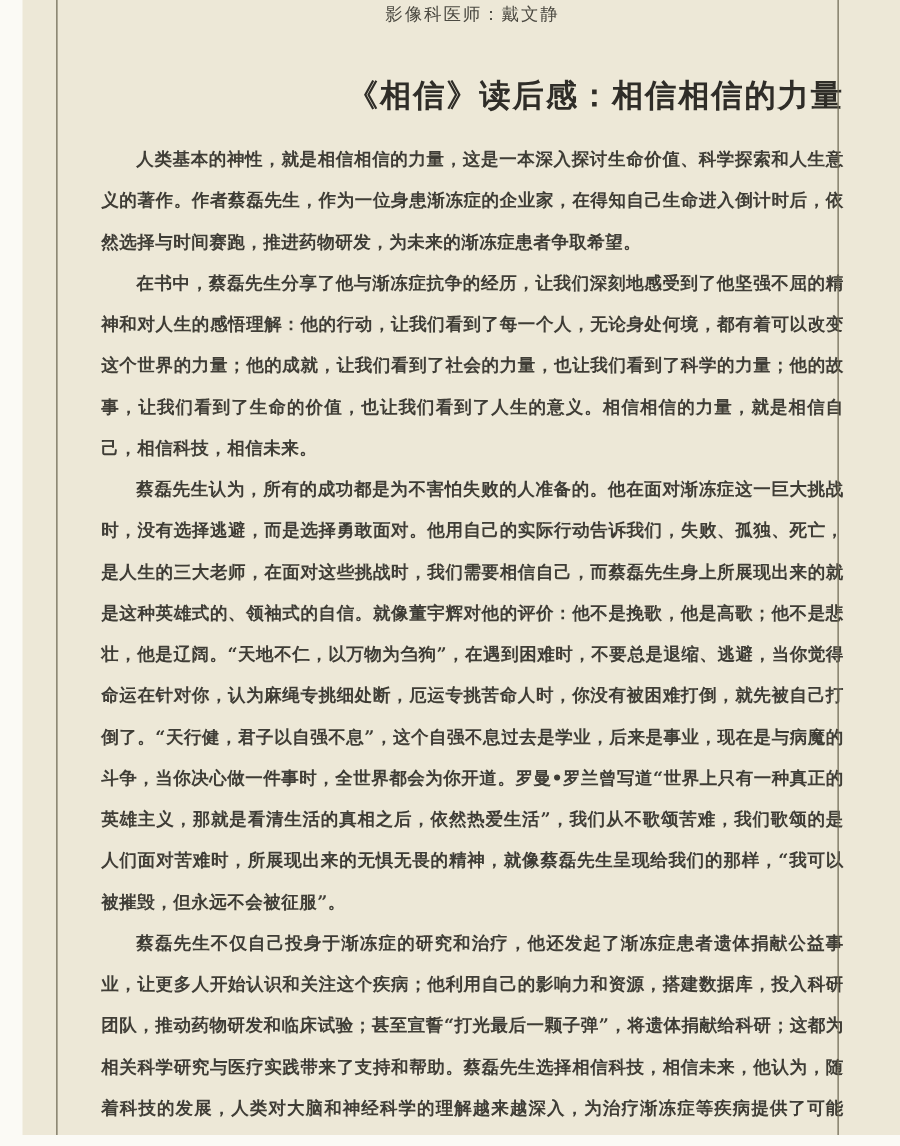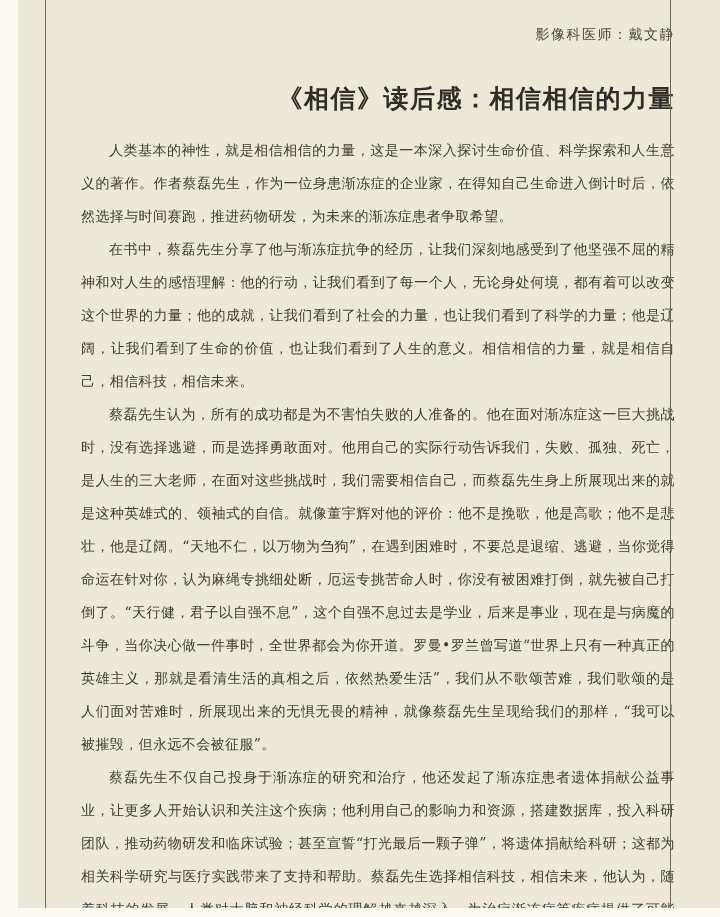--- a/index.html
+++ b/index.html
@@ -41,22 +41,22 @@
     background: #fbfaf5;
   }
   .content {
     position: absolute;
     left: 63px;
     top: 0;
     width: 594px;
     color: #3f3d36;
   }
   .byline {
-    margin-top: 25px;
-    text-align: right;
+    margin-top: 3px;
+    text-align: center;
     font-size: 14px;
     line-height: 18px;
     letter-spacing: 1.5px;
     color: #4b4941;
   }
   .doc-title {
     margin-top: 40px;
     text-align: right;
     font-size: 25px;
     font-weight: bold;
@@ -68,32 +68,33 @@
     margin-top: 19px;
   }
   .body-text p {
     margin: 0;
     font-size: 14px;
     line-height: 33px;
     letter-spacing: 0.4px;
     text-align: justify;
     text-indent: 2em;
     word-break: break-all;
+    font-weight: bold;
   }
 </style>
 </head>
 <body>
 
 <div class="doc-page">
   <div class="content">
     <div class="byline">影像科医师：戴文静</div>
     <h1 class="doc-title">《相信》读后感：相信相信的力量</h1>
     <div class="body-text">
       <p>人类基本的神性，就是相信相信的力量，这是一本深入探讨生命价值、科学探索和人生意义的著作。作者蔡磊先生，作为一位身患渐冻症的企业家，在得知自己生命进入倒计时后，依然选择与时间赛跑，推进药物研发，为未来的渐冻症患者争取希望。</p>
-      <p>在书中，蔡磊先生分享了他与渐冻症抗争的经历，让我们深刻地感受到了他坚强不屈的精神和对人生的感悟理解：他的行动，让我们看到了每一个人，无论身处何境，都有着可以改变这个世界的力量；他的成就，让我们看到了社会的力量，也让我们看到了科学的力量；他是辽阔，让我们看到了生命的价值，也让我们看到了人生的意义。相信相信的力量，就是相信自己，相信科技，相信未来。</p>
+      <p>在书中，蔡磊先生分享了他与渐冻症抗争的经历，让我们深刻地感受到了他坚强不屈的精神和对人生的感悟理解：他的行动，让我们看到了每一个人，无论身处何境，都有着可以改变这个世界的力量；他的成就，让我们看到了社会的力量，也让我们看到了科学的力量；他的故事，让我们看到了生命的价值，也让我们看到了人生的意义。相信相信的力量，就是相信自己，相信科技，相信未来。</p>
       <p>蔡磊先生认为，所有的成功都是为不害怕失败的人准备的。他在面对渐冻症这一巨大挑战时，没有选择逃避，而是选择勇敢面对。他用自己的实际行动告诉我们，失败、孤独、死亡，是人生的三大老师，在面对这些挑战时，我们需要相信自己，而蔡磊先生身上所展现出来的就是这种英雄式的、领袖式的自信。就像董宇辉对他的评价：他不是挽歌，他是高歌；他不是悲壮，他是辽阔。“天地不仁，以万物为刍狗”，在遇到困难时，不要总是退缩、逃避，当你觉得命运在针对你，认为麻绳专挑细处断，厄运专挑苦命人时，你没有被困难打倒，就先被自己打倒了。“天行健，君子以自强不息”，这个自强不息过去是学业，后来是事业，现在是与病魔的斗争，当你决心做一件事时，全世界都会为你开道。罗曼•罗兰曾写道“世界上只有一种真正的英雄主义，那就是看清生活的真相之后，依然热爱生活”，我们从不歌颂苦难，我们歌颂的是人们面对苦难时，所展现出来的无惧无畏的精神，就像蔡磊先生呈现给我们的那样，“我可以被摧毁，但永远不会被征服”。</p>
       <p>蔡磊先生不仅自己投身于渐冻症的研究和治疗，他还发起了渐冻症患者遗体捐献公益事业，让更多人开始认识和关注这个疾病；他利用自己的影响力和资源，搭建数据库，投入科研团队，推动药物研发和临床试验；甚至宣誓“打光最后一颗子弹”，将遗体捐献给科研；这都为相关科学研究与医疗实践带来了支持和帮助。蔡磊先生选择相信科技，相信未来，他认为，随着科技的发展，人类对大脑和神经科学的理解越来越深入，为治疗渐冻症等疾病提供了可能性。“相信”不是一种盲目的乐观，不是没有任何事实作为依据、自嗨式的一种幻想，它是基于技术、理</p>
     </div>
   </div>
 </div>
 
 <div class="vline vline-left"></div>
 <div class="vline vline-right"></div>
 <div class="bottom-strip"></div>
 

